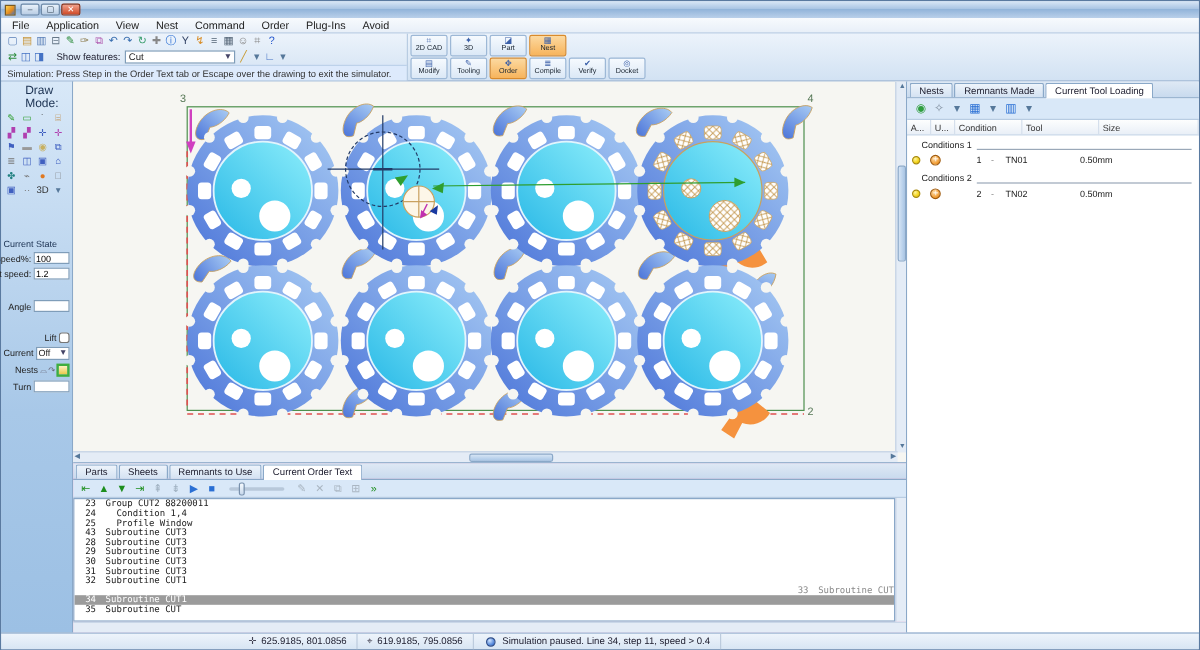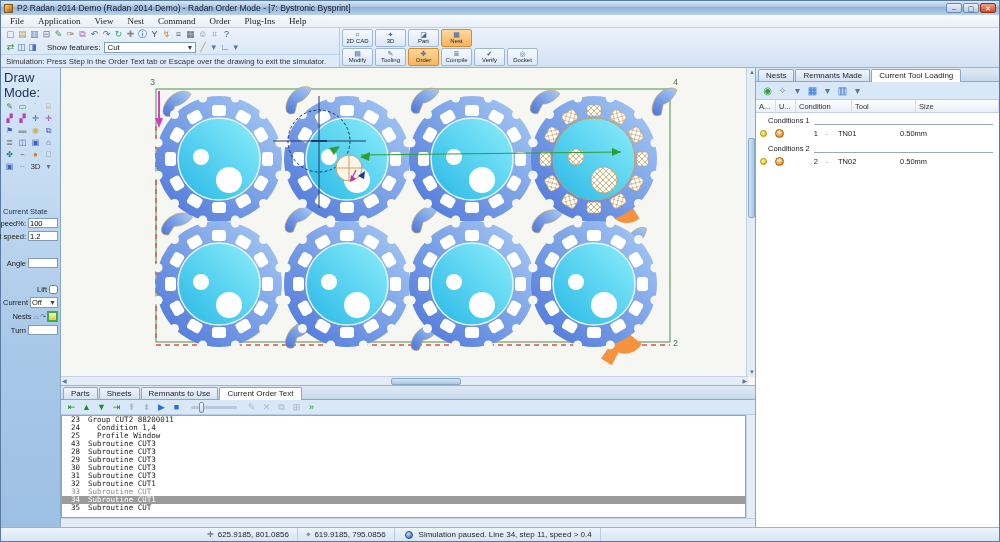--- a/index.html
+++ b/index.html
@@ -9,21 +9,21 @@
 
   
   .titlebar { height:14px; background:linear-gradient(#d9e7f6,#aac5e4 45%,#90b3d9 46%,#b9d0ea); display:flex; align-items:center; padding:0 3px; flex:none; }
   .appicon { width:9px; height:9px; background:linear-gradient(135deg,#ffd24d,#e08820 60%,#4472c4); border:1px solid #7a5a20; margin-right:4px; }
   .title-text { font-size:8.5px; color:#15202c; white-space:nowrap; overflow:hidden; flex:1; }
   .winbtns { display:flex; gap:1px; }
   .wb { width:16px; height:10px; font-size:7px; line-height:9px; text-align:center; color:#fff; border:1px solid #6f8aa8; border-radius:2px; background:linear-gradient(#e8f1fa,#b9cde4); color:#345; }
   .wb.close { background:linear-gradient(#f2a08a,#cf4a28); border-color:#8c3014; color:#fff; }
 
   
-  .menubar { height:13px; background:linear-gradient(#f7fafd,#e8eff8); border-bottom:1px solid #c2d2e4; display:flex; align-items:center; padding-left:2px; flex:none;font-family:Liberation Serif, serif; }
+  .menubar { height:13px; background:linear-gradient(#f7fafd,#e8eff8); border-bottom:1px solid #c2d2e4; display:flex; align-items:center; padding-left:2px; flex:none; }
   .menu-item { padding:0 7px; font-size:9px; color:#222; }
 
   
   .toolzone { height:40px; background:linear-gradient(#ecf3fb,#d2e2f3); border-bottom:1px solid #9ab4d0; display:flex; flex:none; }
   .tz-left { width:338px; flex:none; display:flex; flex-direction:column; }
   .tb-row { height:13px; display:flex; align-items:center; padding-left:4px; gap:1px; }
   .tb-row2 { height:14px; }
   .icn { display:inline-block; min-width:11px; text-align:center; font-size:9px; line-height:11px; }
   .sf-label { font-size:8px; color:#223; margin:0 3px 0 8px; white-space:nowrap; }
   .sf-select { width:92px; height:11px; background:#fff; border:1px solid #7f9db9; font-size:8px; line-height:9px; padding:0 2px; display:flex; align-items:center; justify-content:space-between; }
@@ -35,21 +35,21 @@
   .wfbtn.active { background:linear-gradient(#fcd9a0,#f7b45c); border-color:#d98a2b; }
   .wf-ic { font-size:7px; line-height:7px; color:#3a5fa8; }
   .wf-lb { font-size:6px; line-height:7px; color:#15202c; white-space:nowrap; }
   .tz-fill { flex:1; }
 
   
   .mainrow { flex:1; display:flex; min-height:0; }
 
   
   .sidebar { width:60px; flex:none; background:linear-gradient(180deg,#d8e8f8,#a8c8e8 60%,#9cc0e4); border-right:1px solid #8aa8c8; display:flex; flex-direction:column; }
-  .mode-label { font-size:13px; color:#1a3050; padding:2px 0 1px 3px; }
+  .mode-label { font-size:10px; color:#1a3050; padding:2px 0 1px 20px; }
   .toolgrid { display:flex; flex-wrap:wrap; width:58px; padding-left:2px; }
   .toolgrid .icn { width:13px; min-width:13px; height:12px; font-size:8px; line-height:12px; }
   .cs-panel { margin-top:34px; padding:0 2px 0 2px; }
   .cs-title { font-size:7.5px; color:#1a3050; margin-bottom:2px; }
   .cs-row { display:flex; align-items:center; justify-content:flex-end; margin-bottom:3px; }
   .cs-label { font-size:7.5px; color:#222; margin-right:2px; white-space:nowrap; }
   .cs-input { width:30px; height:10px; border:1px solid #7f9db9; background:#fff; font-size:7.5px; font-family:"Liberation Sans",sans-serif; padding:0 1px; }
   .cs-gap { height:14px; }
   .cs-select { width:30px; height:11px; background:#fff; border:1px solid #7f9db9; font-size:7.5px; display:flex; align-items:center; justify-content:space-between; padding:0 1px; }
   .avoid-icons { display:flex; align-items:center; gap:1px; }
@@ -75,21 +75,21 @@
   
   .bottompanel { flex:1; display:flex; flex-direction:column; background:#f9a8d4; min-height:0; }
   .bp-toolbar { height:15px; background:#d9e8f8; border-bottom:1px solid #b8cce2; display:flex; align-items:center; padding-left:4px; gap:2px; flex:none; }
   .bp-toolbar .icn { min-width:13px; font-size:9px; }
   .slider { width:46px; height:3px; background:#b8c8da; border-radius:2px; position:relative; margin:0 6px; }
   .slider-thumb { position:absolute; left:8px; top:-4px; width:5px; height:11px; background:linear-gradient(#f6fafe,#c8d9ec); border:1px solid #7890ac; border-radius:2px; }
   .order-list { flex:1; background:#fff; border:1px solid #8aa8c8; margin:0 9px 0 0; position:relative; overflow:hidden; font-family:"DejaVu Sans Mono", monospace; }
   .oline { display:flex; height:8px; line-height:8px; font-size:7.5px; color:#222; white-space:pre; }
   .oline .onum { width:26px; text-align:right; padding-right:8px; flex:none; }
   .oline.sel { background:#9b9b9b; color:#fff; }
-  .oline.muted { color:#8a8a8a; }
+  .oline.muted { color:#8a8a8a;justify-content:flex-end; }
   .bp-vscroll { position:absolute; right:0; top:15px; bottom:9px; width:9px; background:#e4ecf6; border-left:1px solid #c2d2e4; }
   .bp-hscroll { height:9px; background:#e4ecf6; border-top:1px solid #c2d2e4; flex:none; }
   .bp-body { position:relative; flex:1; display:flex; flex-direction:column; min-height:0; }
 
   
   .rightpanel { width:244px; flex:none; background:#eef3fa; border-left:1px solid #8aa8c8; display:flex; flex-direction:column; }
   .rp-toolbar { height:18px; background:#d9e8f8; border-bottom:1px solid #b8cce2; display:flex; align-items:center; padding-left:6px; gap:4px; flex:none; }
   .rp-toolbar .icn { font-size:10px; }
   .rp-header { height:13px; display:flex; align-items:center; background:linear-gradient(#fdfefe,#e9eff7); border-bottom:1px solid #c2d2e4; font-size:7.5px; color:#333; flex:none; }
   .rp-header span { padding-left:3px; border-right:1px solid #d5dfec; height:100%; display:flex; align-items:center; }
@@ -112,37 +112,36 @@
   .sb-ic { margin-right:4px; color:#445; font-size:8px; }
   .sb-dot { width:8px; height:8px; border-radius:50%; background:radial-gradient(circle at 35% 30%,#cfe4ff,#4a80d8 70%,#2a50a0); border:1px solid #2a4a88; margin:0 2px; }
 </style>
 </head>
 <body>
 
 <div class="window">
 
   <div class="titlebar">
     <div class="appicon"></div>
-    <div class="title-text">P2 Radan 2014 Demo (Radan 2014 Demo) - Radan Order Mode - [7: Bystronic Bysprint]</div>
     <div class="winbtns">
       <div class="wb">–</div>
       <div class="wb">▢</div>
       <div class="wb close">✕</div>
     </div>
   </div>
 
   <div class="menubar">
       <span class="menu-item">File</span>
       <span class="menu-item">Application</span>
       <span class="menu-item">View</span>
       <span class="menu-item">Nest</span>
       <span class="menu-item">Command</span>
       <span class="menu-item">Order</span>
       <span class="menu-item">Plug-Ins</span>
-      <span class="menu-item">Help</span>
+      <span class="menu-item">Avoid</span>
     </div>
 
   <div class="toolzone">
     <div class="tz-left">
       <div class="tb-row">
           <span class="icn" style="color: rgb(91, 128, 184);">▢</span>
           <span class="icn" style="color: rgb(200, 151, 60);">▤</span>
           <span class="icn" style="color: rgb(91, 128, 184);">▥</span>
           <span class="icn" style="color: rgb(102, 119, 136);">⊟</span>
           <span class="icn" style="color: rgb(46, 142, 62);">✎</span>

